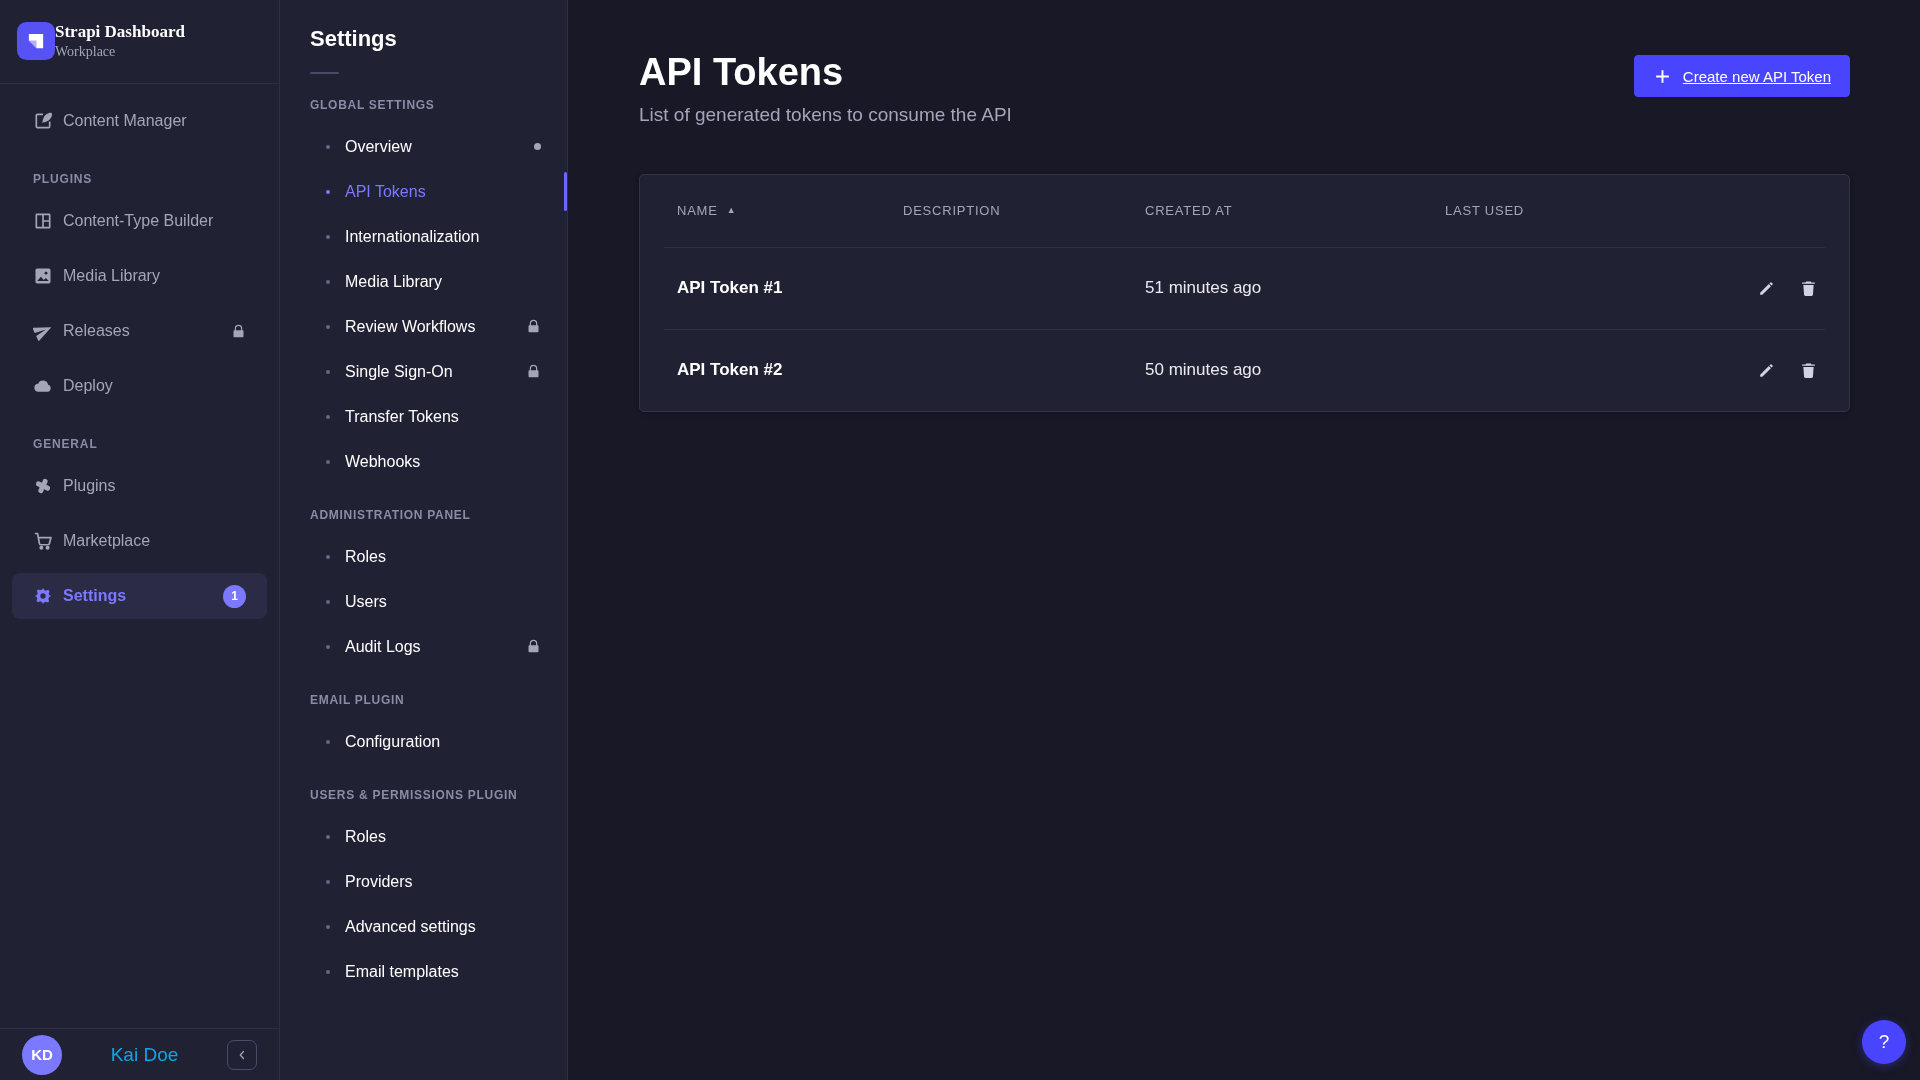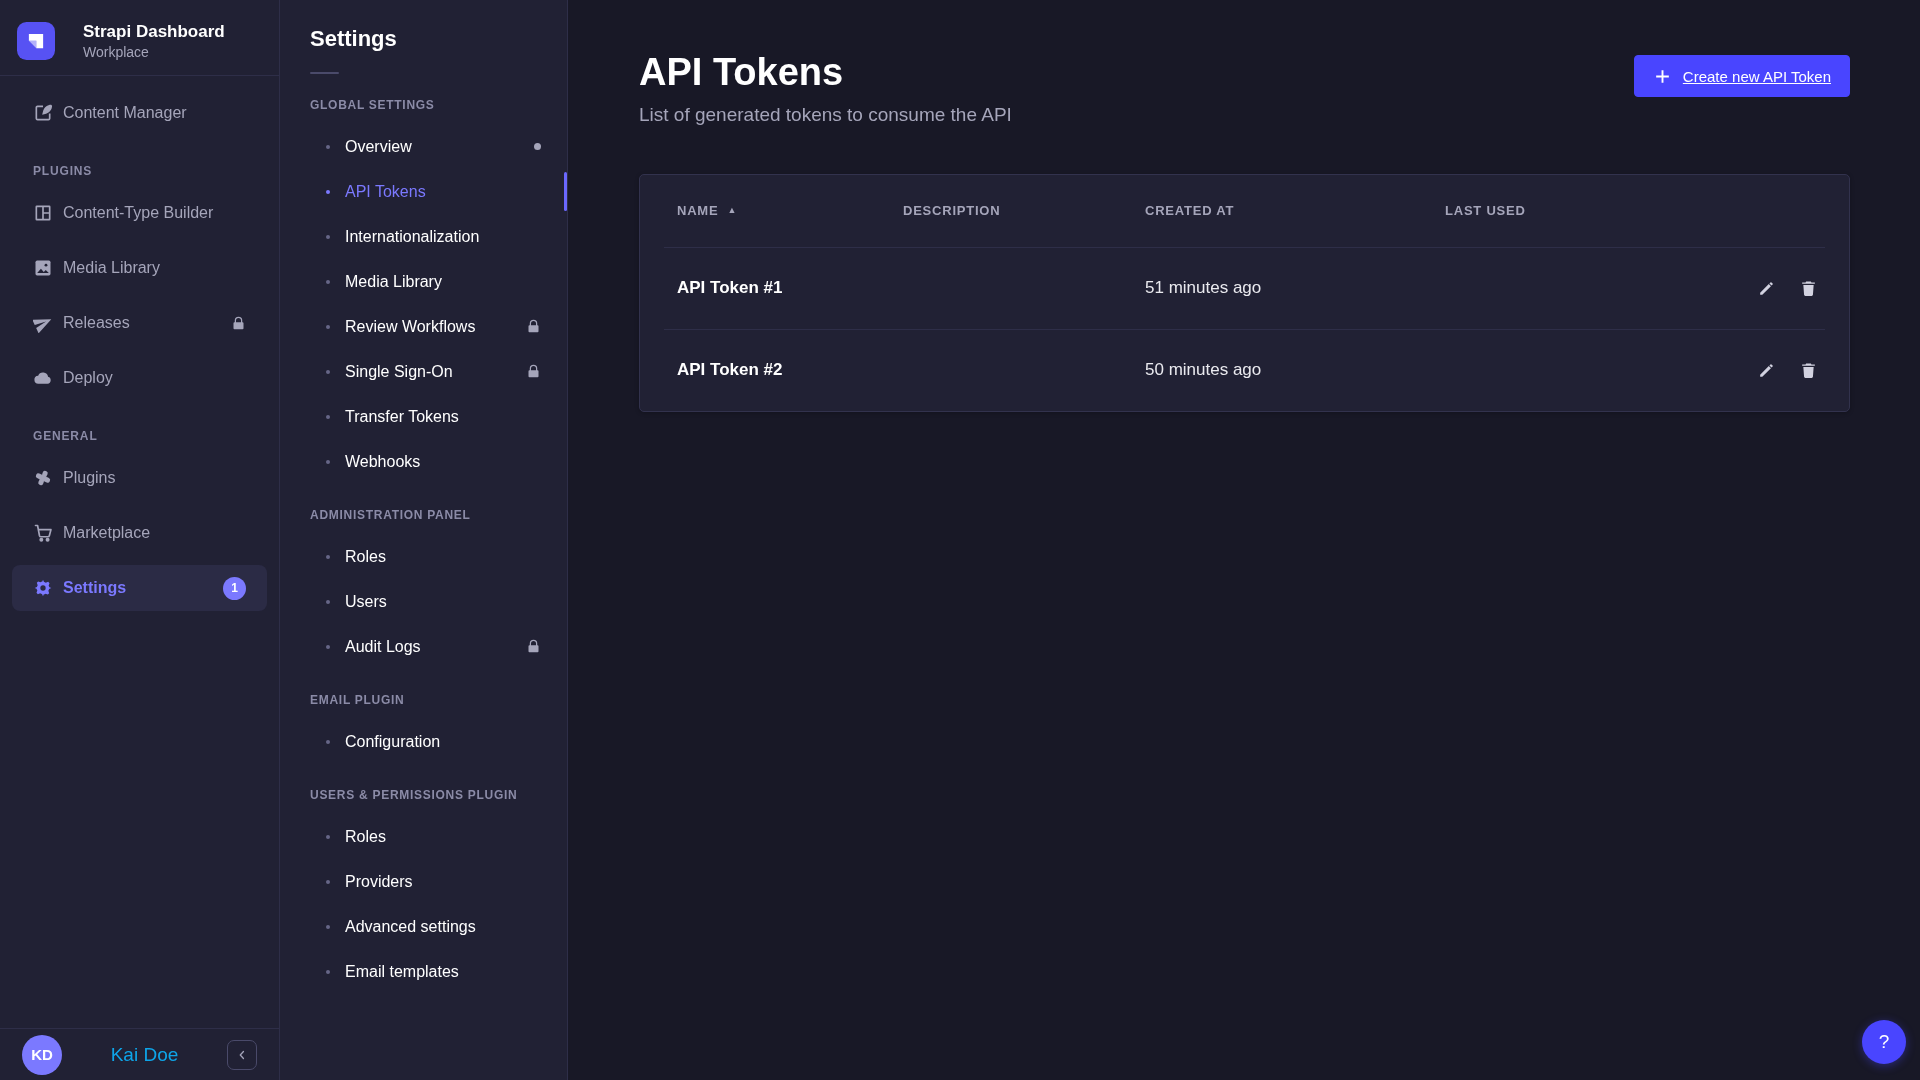--- a/index.html
+++ b/index.html
@@ -9,23 +9,24 @@
     background:#181826; color:#fff;
     display:flex;
   }
   
   .main-nav {
     width:280px; min-width:280px; height:1080px;
     background:#212134; border-right:1px solid #2e2e48;
     display:flex; flex-direction:column;
   }
   .brand {
-    display:flex; align-items:center; gap:28px;
-    padding:22px 24px 15px 17px;
+    display:flex; align-items:center; gap:0;
+    padding:22px 24px 23px 17px;
     border-bottom:1px solid #2e2e48;
+    font-family:Liberation Serif, serif;
   }
   .brand-logo { width:38px; height:38px; flex:none; }
   .brand-logo svg { display:block; }
   .brand-title { font-size:17px; font-weight:bold; color:#fff; line-height:1.2; }
   .brand-sub { font-size:14px; color:#a5a5ba; margin-top:2px; }
   .nav-scroll { flex:1; padding:14px 12px 0; overflow:hidden; }
   .nav-section-header {
     font-size:12px; font-weight:bold; letter-spacing:.07em;
     color:#8b8ba7; padding:0 21px; margin:28px 0 12px;
   }
@@ -101,21 +102,21 @@
   }
   .create-btn .plus { display:flex; }
   .create-btn .btn-label { text-decoration:underline; }
   .table-card {
     margin-top:48px; background:#212134;
     border:1px solid #32324d; border-radius:5px;
     box-shadow:0 1px 4px rgba(0,0,0,.25);
   }
   .tgrid { display:grid; grid-template-columns:226px 242px 300px 1fr 110px; align-items:center; }
   .table-header { height:72px; padding:0 16px 0 37px; }
-  .th { display:flex; align-items:center; gap:9px; font-size:13px; font-weight:bold; letter-spacing:.06em; color:#a5a5ba; cursor:pointer; }
+  .th { display:flex; align-items:center; gap:9px; font-size:13px; font-weight:normal; letter-spacing:.06em; color:#a5a5ba; cursor:pointer; }
   .sort-arrow { font-size:9px; color:#a5a5ba; line-height:1; }
   .table-row { height:82px; margin:0 24px; padding-left:13px; border-top:1px solid #2e2e48; cursor:pointer; }
   .cell-name { font-size:17px; font-weight:bold; color:#fff; }
   .cell-text { font-size:17px; color:#eaeaef; }
   .row-actions { display:flex; justify-content:flex-end; gap:8px; }
   .icon-btn {
     width:34px; height:34px; border:none; background:transparent;
     display:flex; align-items:center; justify-content:center;
     color:#d2d2e0; cursor:pointer;
   }

